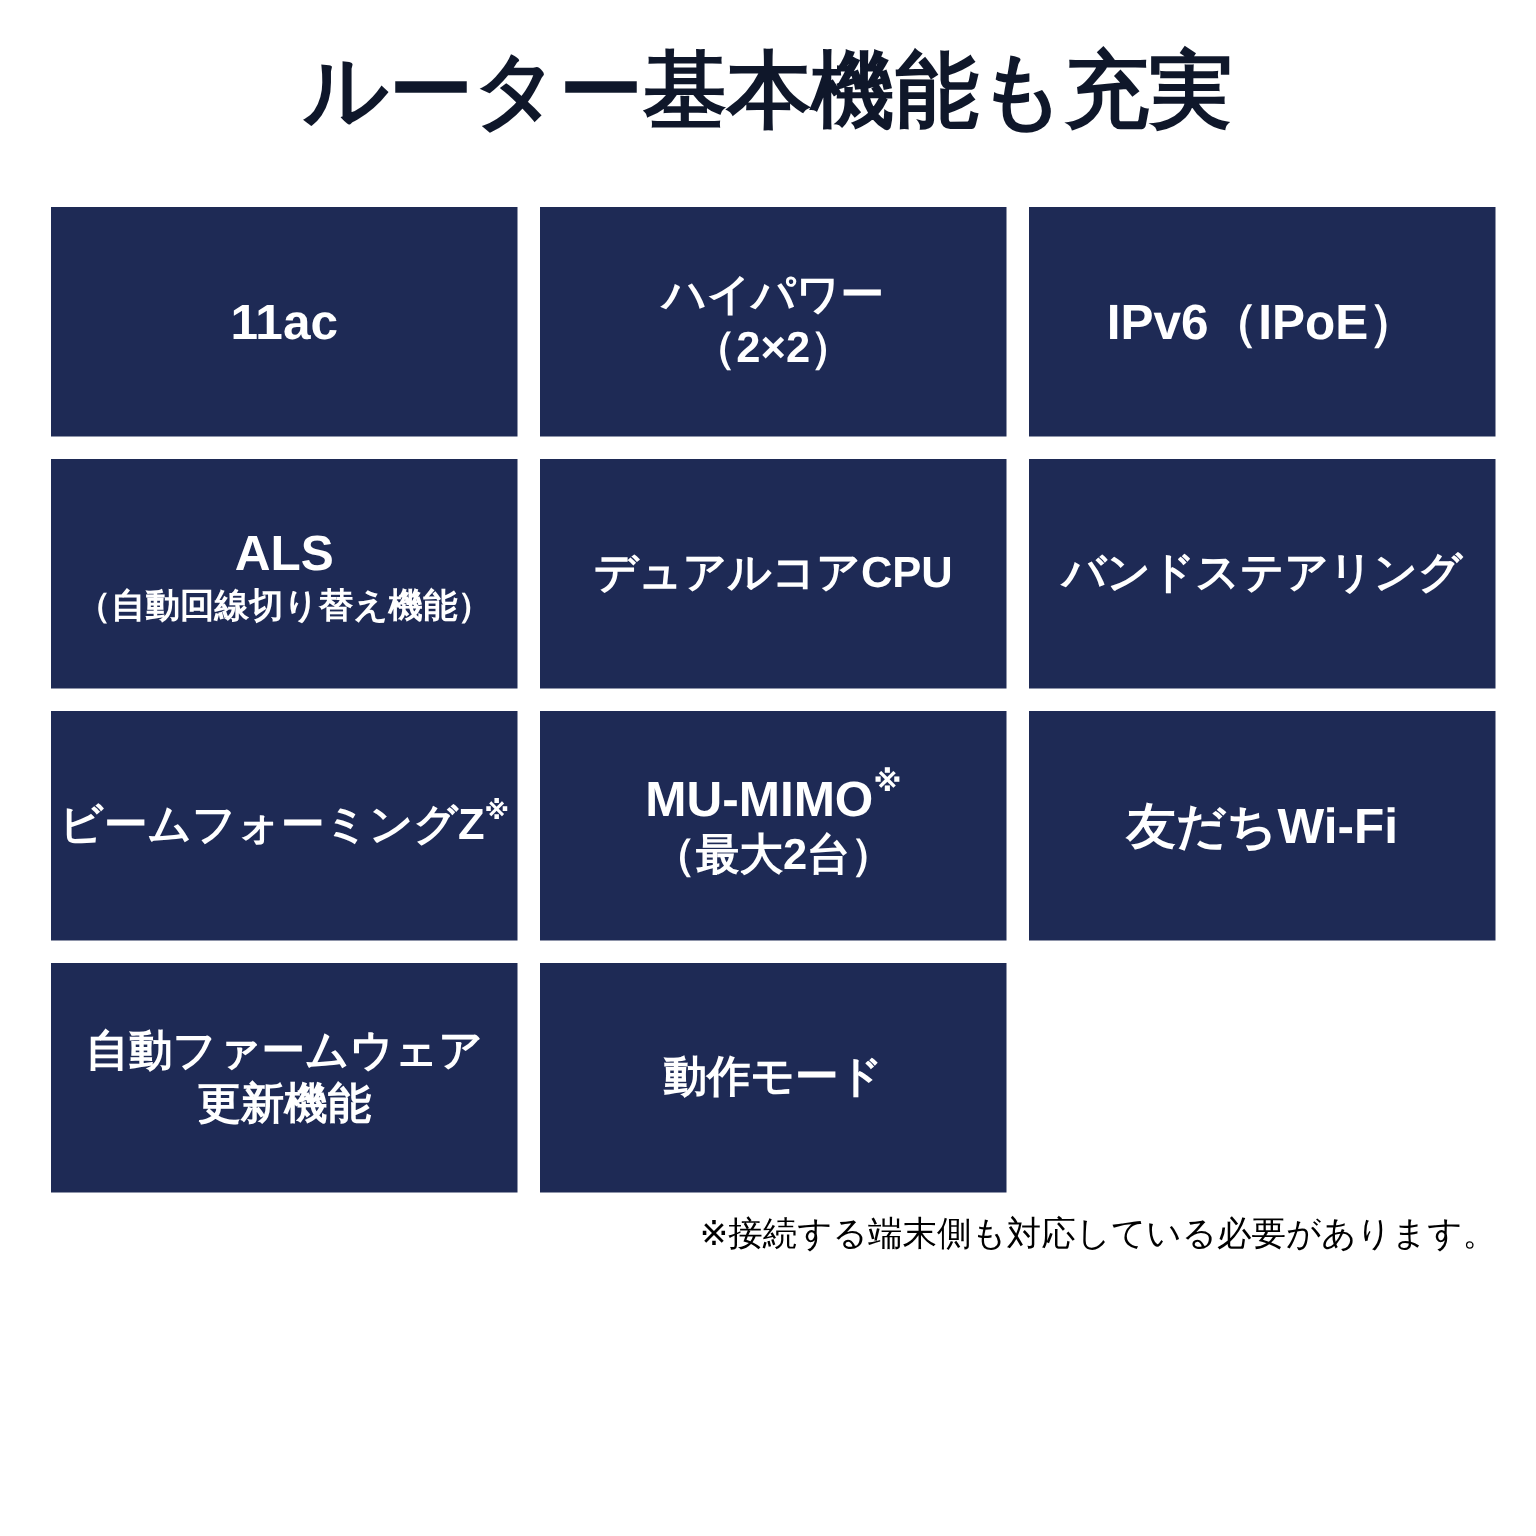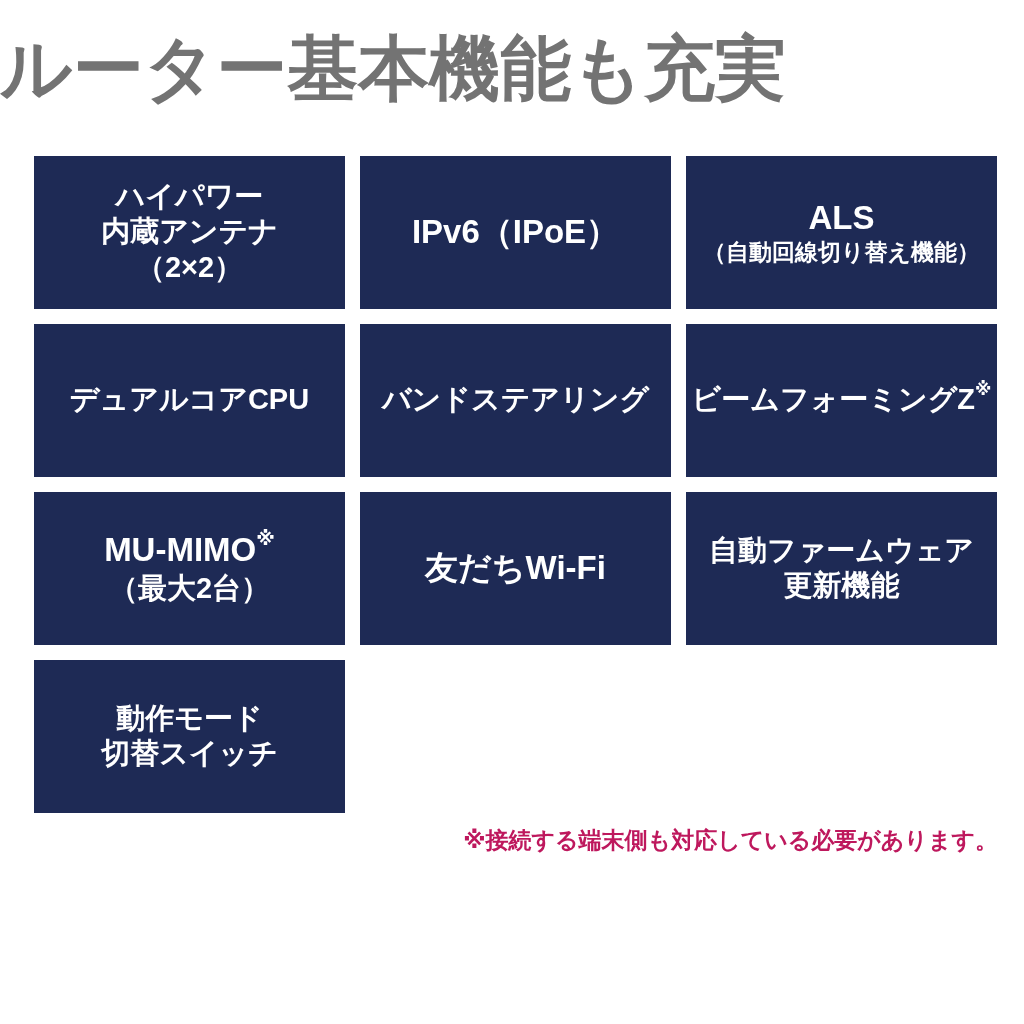--- a/index.html
+++ b/index.html
@@ -14,25 +14,25 @@
   .page {
     width: 1024px;
     height: 1024px;
     background: #ffffff;
     box-sizing: border-box;
     display: flex;
     flex-direction: column;
   }
   .title {
     margin-top: 28px;
-    text-align: left;
-    font-size: 71px;
+    text-align: center;
+    font-size: 56px;
     line-height: 1.15;
     font-weight: 900;
-    color: #737373;
+    color: #0f172a;
     letter-spacing: 0px;
   }
   .grid {
     margin: 46px 27px 0 34px;
     display: grid;
     grid-template-columns: repeat(3, 1fr);
     grid-auto-rows: 153px;
     gap: 15px;
   }
   .cell {
@@ -53,33 +53,35 @@
   .cell .sup {
     font-size: 58%;
     vertical-align: top;
     position: relative;
     top: -0.15em;
   }
   .footnote {
     margin: 12px 26px 0 4px;
     text-align: right;
     font-size: 23px;
-    color: #be185d;
-    font-weight: bold;
+    color: #000000;
+    font-weight: normal;
   }
 </style>
 </head>
 <body>
 
 <div class="page">
   <div class="title">ルーター基本機能も充実</div>
   <div class="grid">
       <div class="cell">
+        <div class="line lg">11ac</div>
+      </div>
+      <div class="cell">
         <div class="line md">ハイパワー</div>
-        <div class="line md">内蔵アンテナ</div>
         <div class="line md">（2×2）</div>
       </div>
       <div class="cell">
         <div class="line lg">IPv6（IPoE）</div>
       </div>
       <div class="cell">
         <div class="line lg">ALS</div>
         <div class="line sm">（自動回線切り替え機能）</div>
       </div>
       <div class="cell">
@@ -97,17 +99,16 @@
       </div>
       <div class="cell">
         <div class="line lg">友だちWi-Fi</div>
       </div>
       <div class="cell">
         <div class="line md">自動ファームウェア</div>
         <div class="line md">更新機能</div>
       </div>
       <div class="cell">
         <div class="line md">動作モード</div>
-        <div class="line md">切替スイッチ</div>
       </div>
     </div>
   <div class="footnote">※接続する端末側も対応している必要があります。</div>
 </div>
 
 </body></html>

